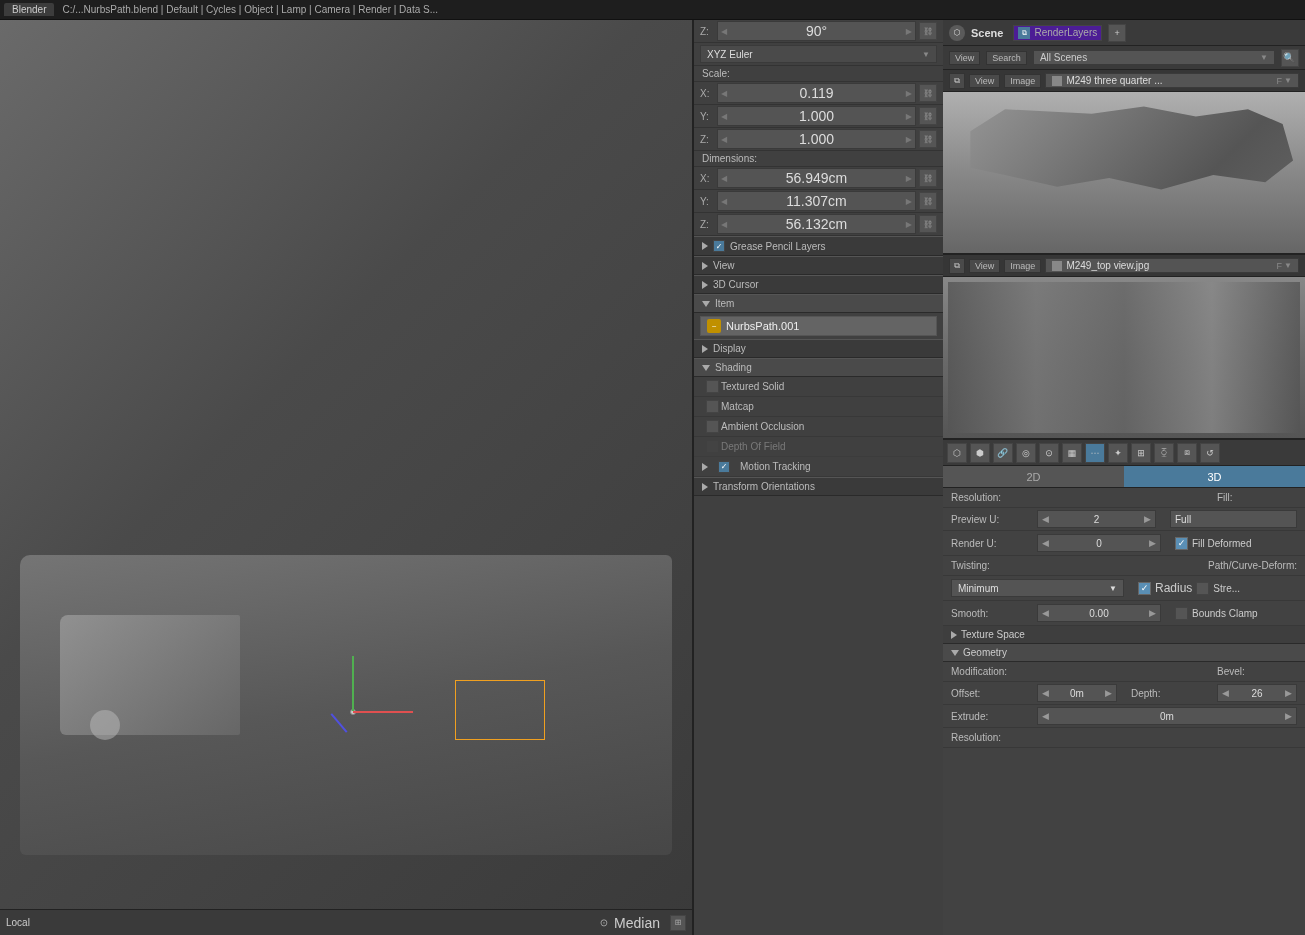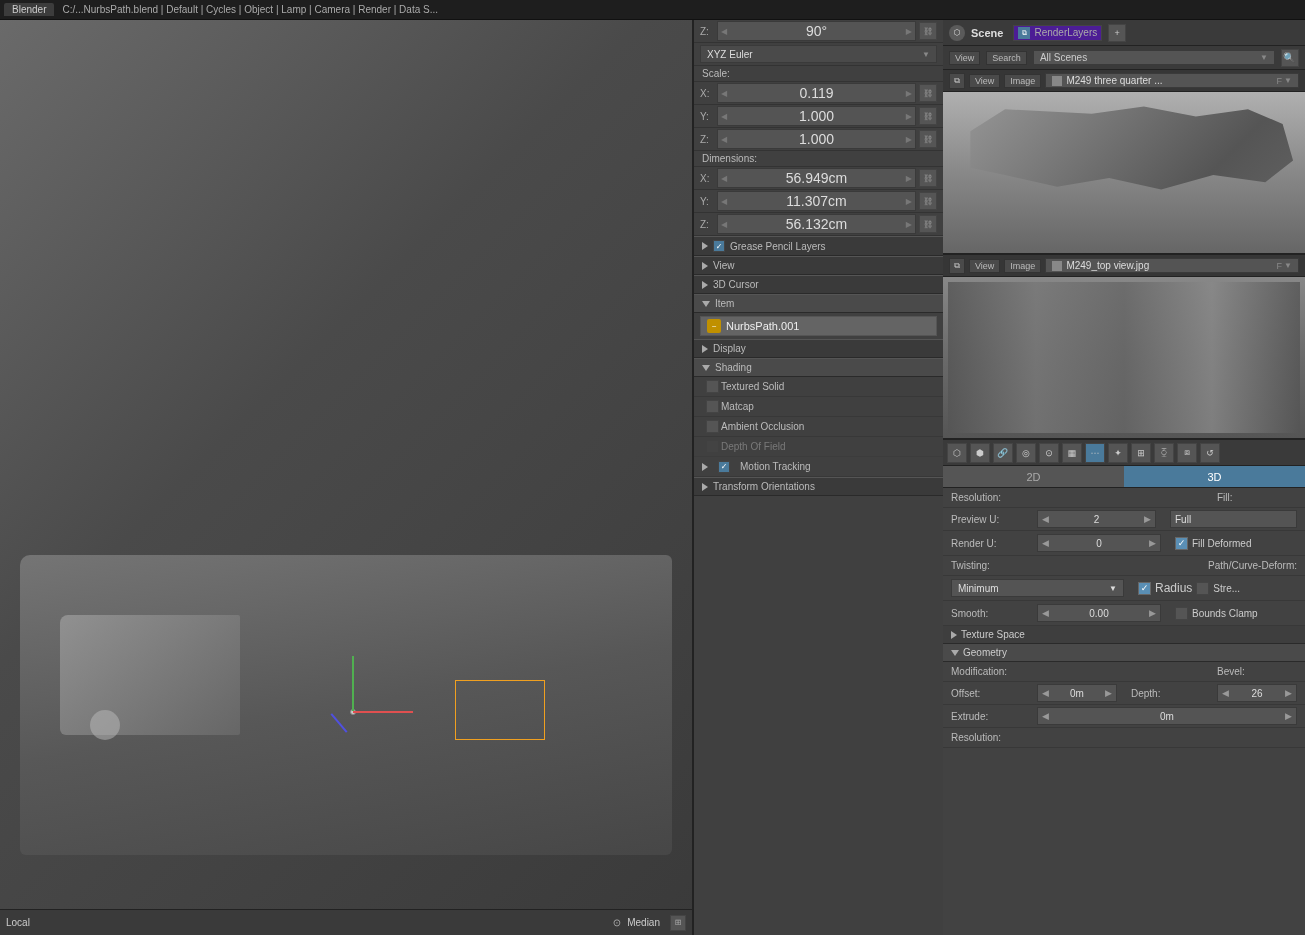--- a/index.html
+++ b/index.html
@@ -483,21 +483,21 @@
 
       <div style="position:absolute; bottom:200px; left:338px; width:2px; height:24px; background:#5050e0; transform:rotate(-40deg);"></div>
 
       <div style="position:absolute; bottom:195px; left:455px; width:90px; height:60px; border:1px solid #f0a020; background:transparent;"></div>
     </div>
 
     <div class="viewport-bottom-bar">
       <span style="font-size:10px; color:#ccc;">Local</span>
       <div style="flex:1;"></div>
       <span style="font-size:10px; color:#aaa;">⊙ </span>
-      <span style="font-size:10px; color:#ccc;">Median</span>
+      <span style="font-size:14px; color:#ccc;">Median</span>
       <div style="width:16px; height:16px; background:#555; border:1px solid #444; display:flex; align-items:center; justify-content:center; font-size:8px; color:#aaa; cursor:pointer; margin-left:4px;">⊞</div>
     </div>
   </div>
 
   <div class="right-panel">
 
     <div class="xyz-row">
       <span class="xyz-label-small">Z:</span>
       <div class="xyz-input-field">
         <span>90°</span>

